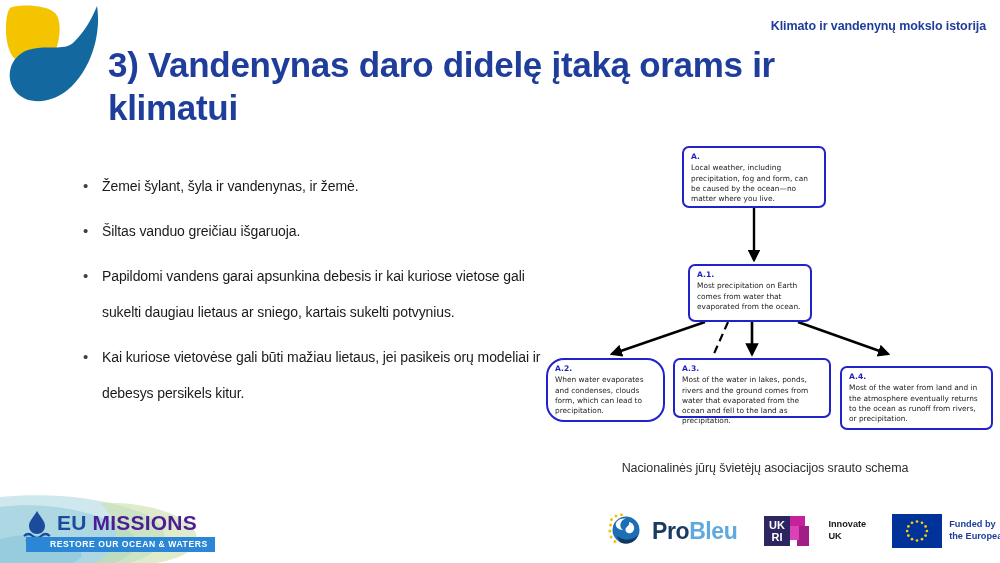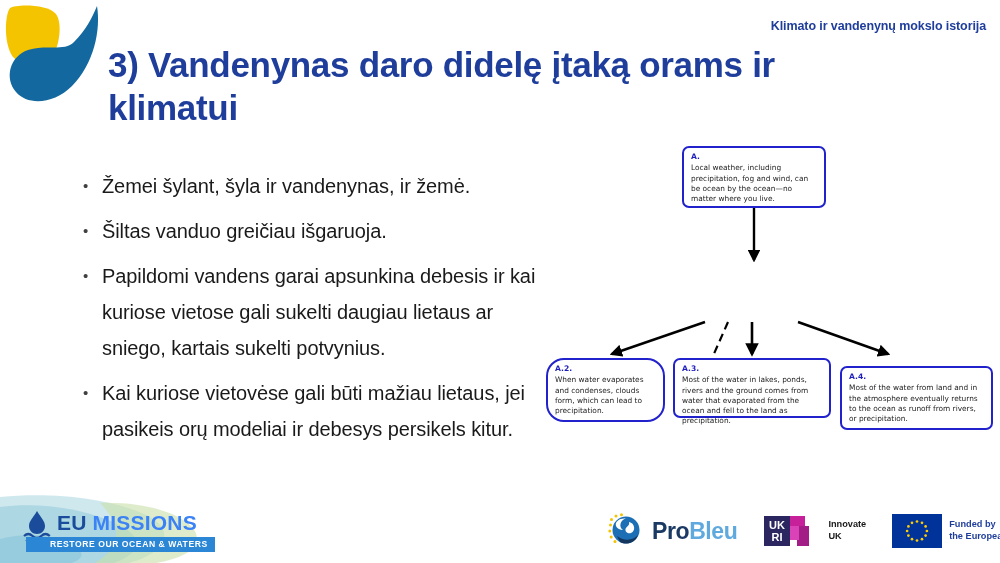--- a/index.html
+++ b/index.html
@@ -74,21 +74,21 @@
     flex: 0 0 24px;
     color: #404040;
     font-size: 15px;
     line-height: 36px;
     text-align: left;
     padding-left: 5px;
     box-sizing: border-box;
   }
   .bullet-text {
     flex: 1 1 auto;
-    font-size: 20px;
+    font-size: 14px;
     line-height: 36px;
     color: #1a1a1a;
     letter-spacing: -0.1px;
   }
 
   
   .diagram {
     position: absolute;
     left: 530px;
     top: 142px;
@@ -159,21 +159,21 @@
   .eum-text {
     position: absolute;
     left: 57px;
     top: 16px;
     font-size: 21px;
     font-weight: bold;
     letter-spacing: 0.2px;
     color: #1B4C9B;
     white-space: nowrap;
   }
-  .eum-text .light { color: #3b82f6; }
+  .eum-text .light { color: #4c1d95; }
   .eum-bar {
     position: absolute;
     left: 26px;
     top: 42px;
     background: #2B86D6;
     color: #ffffff;
     font-size: 8.6px;
     font-weight: bold;
     letter-spacing: 0.55px;
     padding: 2px 7px 3px 24px;
@@ -256,40 +256,45 @@
 
       <line x1="222" y1="180" x2="222" y2="212" stroke="#000" stroke-width="2.6" marker-end="url(#arw)"></line>
 
       <line x1="198" y1="180" x2="183" y2="214" stroke="#000" stroke-width="2.2" stroke-dasharray="8 5"></line>
 
       <line x1="268" y1="180" x2="358" y2="212" stroke="#000" stroke-width="2.4" marker-end="url(#arw)"></line>
     </svg>
 
     <div class="node" id="node-a">
       <span class="nlabel">A.</span>
-      <span class="ntext">Local weather, including precipitation, fog and wind, can be ocean by the ocean—no matter where you live.</span>
-    </div>
-
+      <span class="ntext">Local weather, including precipitation, fog and form, can be caused by the ocean—no matter where you live.</span>
+    </div>
+
+    <div class="node" id="node-a1">
+      <span class="nlabel">A.1.</span>
+      <span class="ntext">Most precipitation on Earth comes from water that evaporated from the ocean.</span>
+    </div>
 
     <div class="node" id="node-a2">
       <span class="nlabel">A.2.</span>
       <span class="ntext">When water evaporates and condenses, clouds form, which can lead to precipitation.</span>
     </div>
 
     <div class="node" id="node-a3">
       <span class="nlabel">A.3.</span>
       <span class="ntext">Most of the water in lakes, ponds, rivers and the ground comes from water that evaporated from the ocean and fell to the land as precipitation.</span>
     </div>
 
     <div class="node" id="node-a4">
       <span class="nlabel">A.4.</span>
       <span class="ntext">Most of the water from land and in the atmosphere eventually returns to the ocean as runoff from rivers, or precipitation.</span>
     </div>
   </div>
 
+  <div class="diagram-caption">Nacionalinės jūrų švietėjų asociacijos srauto schema</div>
 
   <div class="footer">
 
     <div class="eu-missions">
       <svg width="240" height="68" viewBox="0 0 240 68" aria-hidden="true">
         <path d="M0 2 C 60 -4, 120 6, 150 22 C 186 42, 150 74, 90 72 L0 72 Z" fill="#BFE0E8" opacity="0.75"></path>
         <path d="M0 12 C 46 6, 96 16, 126 34 C 156 54, 120 76, 54 76 L0 76 Z" fill="#8FC9DA" opacity="0.55"></path>
         <path d="M100 8 C 160 6, 204 28, 196 48 C 190 66, 140 74, 86 72 C 120 58, 126 34, 100 8 Z" fill="#C9DFA9" opacity="0.6"></path>
         <path d="M0 44 C 30 36, 62 40, 78 54 C 90 64, 70 72, 40 72 L0 72 Z" fill="#7FBFD6" opacity="0.45"></path>
       </svg>

